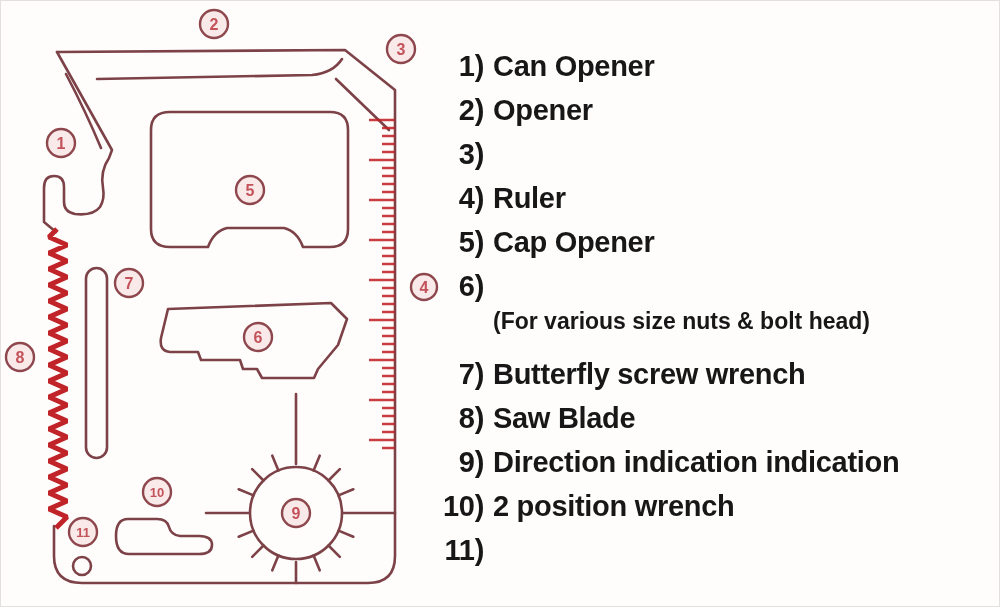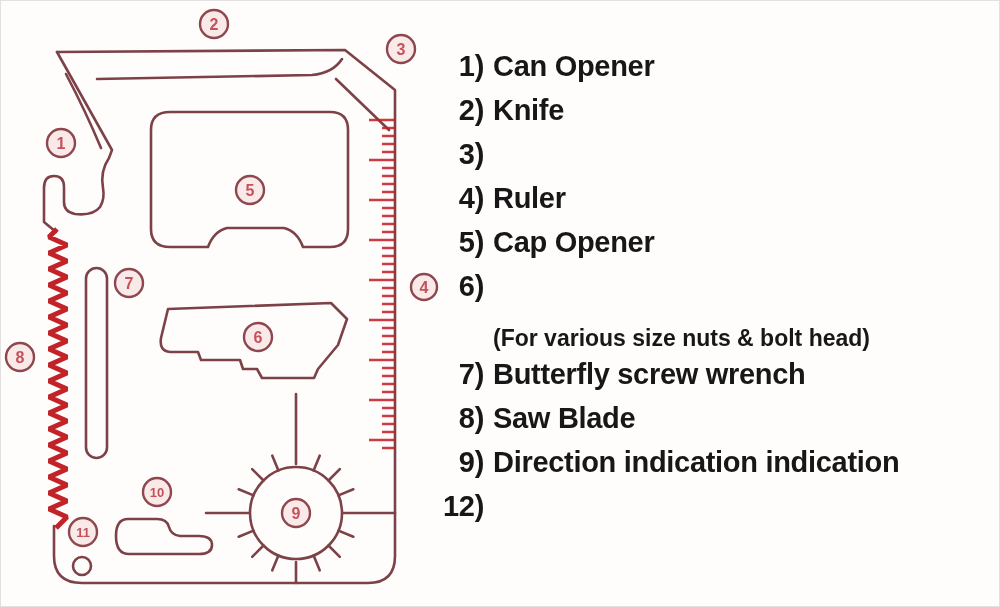--- a/index.html
+++ b/index.html
@@ -17,21 +17,21 @@
          box-shadow:inset 0 0 0 1px rgba(175,170,168,.35)}
   .diagram-wrap{position:absolute;left:0;top:0;width:450px;height:607px}
   svg .outline{stroke:var(--outline);fill:none;stroke-width:2.6;stroke-linejoin:round;stroke-linecap:round}
   svg .ticks{stroke:var(--accent);stroke-width:2.6;opacity:.88}
   svg .saw{stroke:var(--accent);stroke-width:5;fill:none;stroke-linejoin:bevel}
   svg .callout circle{fill:var(--cfill);stroke:var(--ring);stroke-width:2.4}
   svg .callout text{fill:var(--cnum);font-weight:700;font-family:"Liberation Sans","DejaVu Sans",sans-serif}
   .legend{position:absolute;left:438px;top:44px;width:560px;color:var(--text)}
   .row{display:flex;align-items:center;height:44px;font-size:29px;font-weight:700;letter-spacing:-0.3px;white-space:nowrap}
   .row .num{flex:none;width:46px;text-align:right;margin-right:9px}
-  .note-row{display:flex;align-items:flex-end;height:44px;padding-left:55px;font-size:23px;font-weight:700;white-space:nowrap}
+  .note-row{display:flex;align-items:flex-start;height:44px;padding-left:55px;font-size:23px;font-weight:700;white-space:nowrap}
 </style>
 </head>
 <body>
 
 <div class="stage">
 
   <div class="diagram-wrap">
     <svg width="450" height="607" viewBox="0 0 450 607">
 
       <path class="outline" d="M 57,52 L 345,50 L 395,90 L 395,556 Q 395,583 368,583 L 82,583 Q 54,583 54,556 L 54,526"></path>
@@ -108,21 +108,21 @@
     </svg>
   </div>
 
   <div class="legend">
     <div class="row">
       <span class="num">1)</span>
       <span class="label">Can Opener</span>
     </div>
     <div class="row">
       <span class="num">2)</span>
-      <span class="label">Knife</span>
+      <span class="label">Opener</span>
     </div>
     <div class="row">
       <span class="num">3)</span>
     </div>
     <div class="row">
       <span class="num">4)</span>
       <span class="label">Ruler</span>
     </div>
     <div class="row">
       <span class="num">5)</span>
@@ -140,16 +140,20 @@
     </div>
     <div class="row">
       <span class="num">8)</span>
       <span class="label">Saw Blade</span>
     </div>
     <div class="row">
       <span class="num">9)</span>
       <span class="label">Direction indication indication</span>
     </div>
     <div class="row">
-      <span class="num">12)</span>
+      <span class="num">10)</span>
+      <span class="label">2 position wrench</span>
+    </div>
+    <div class="row">
+      <span class="num">11)</span>
     </div>
   </div>
 </div>
 
 </body></html>

